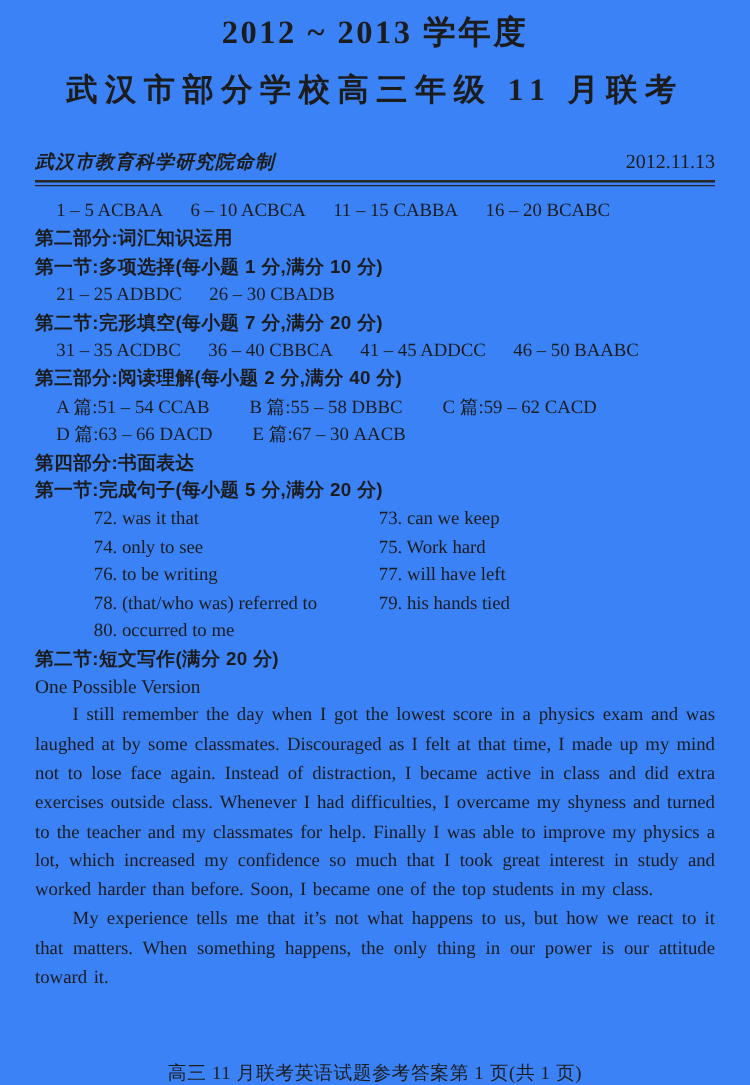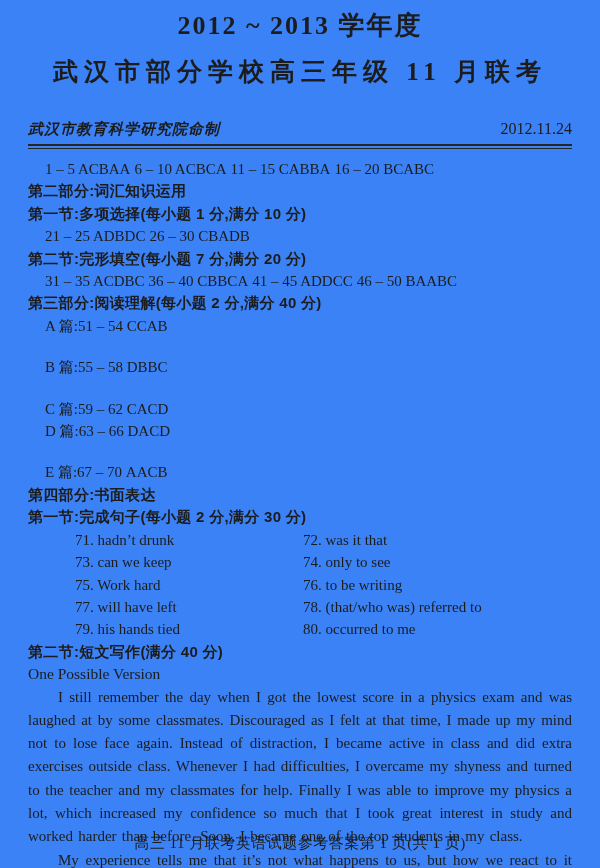--- a/index.html
+++ b/index.html
@@ -62,62 +62,62 @@
   .body { margin-top: 9px; font-size: 15px; }
   .sec-heading {
     font-family: "Liberation Sans", "DejaVu Sans", sans-serif;
     font-weight: 700;
     font-size: 15px;
     line-height: 22.4px;
     letter-spacing: 0.3px;
   }
   .ans-row {
     display: flex;
-    gap: 4px;
+    gap: 22px;
     padding-left: 17px;
     line-height: 22.4px;
     white-space: nowrap;
   }
-  .ans-row.wide-gap { gap: 19px; flex-direction: column; }
+  .ans-row.wide-gap { gap: 32px; }
   .completion {
     display: grid;
     grid-template-columns: 228px auto;
     margin-left: 47px;
     line-height: 22.4px;
   }
   .essay-label { line-height: 22.4px; font-size: 15.5px; }
   .essay p {
     font-size: 15px;
     line-height: 23.3px;
     text-align: justify;
     text-indent: 2em;
     word-spacing: 1.5px;
   }
   
   .footer {
     position: absolute;
-    bottom: 15px;
+    bottom: 0;
     left: 0;
     width: 100%;
     text-align: center;
     font-size: 15px;
     letter-spacing: 0.5px;
   }
 </style>
 </head>
 <body>
 
 <div class="page">
 
   <div class="title1">2012 ~ 2013 学年度</div>
   <div class="title2">武汉市部分学校高三年级 11 月联考</div>
 
   <div class="meta-row">
     <span class="issuer">武汉市教育科学研究院命制</span>
-    <span class="date">2012.11.24</span>
+    <span class="date">2012.11.13</span>
   </div>
   <div class="double-rule"></div>
 
   <div class="body">
 
     <div class="ans-row">
       <span class="ans">1 – 5 ACBAA</span>
       <span class="ans">6 – 10 ACBCA</span>
       <span class="ans">11 – 15 CABBA</span>
       <span class="ans">16 – 20 BCABC</span>
@@ -139,40 +139,39 @@
     </div>
 
     <div class="sec-heading">第三部分:阅读理解(每小题 2 分,满分 40 分)</div>
     <div class="ans-row wide-gap">
       <span class="ans">A 篇:51 – 54 CCAB</span>
       <span class="ans">B 篇:55 – 58 DBBC</span>
       <span class="ans">C 篇:59 – 62 CACD</span>
     </div>
     <div class="ans-row wide-gap">
       <span class="ans">D 篇:63 – 66 DACD</span>
-      <span class="ans">E 篇:67 – 70 AACB</span>
+      <span class="ans">E 篇:67 – 30 AACB</span>
     </div>
 
     <div class="sec-heading">第四部分:书面表达</div>
-    <div class="sec-heading">第一节:完成句子(每小题 2 分,满分 30 分)</div>
+    <div class="sec-heading">第一节:完成句子(每小题 5 分,满分 20 分)</div>
 
     <div class="completion">
-      <span>71.  hadn’t drunk</span>
       <span>72.  was it that</span>
       <span>73.  can we keep</span>
       <span>74.  only to see</span>
       <span>75.  Work hard</span>
       <span>76.  to be writing</span>
       <span>77.  will have left</span>
       <span>78.  (that/who was) referred to</span>
       <span>79.  his hands tied</span>
       <span>80.  occurred to me</span>
     </div>
 
-    <div class="sec-heading">第二节:短文写作(满分 40 分)</div>
+    <div class="sec-heading">第二节:短文写作(满分 20 分)</div>
     <div class="essay-label">One Possible Version</div>
 
     <div class="essay">
       <p>I still remember the day when I got the lowest score in a physics exam and was laughed at by some classmates. Discouraged as I felt at that time, I made up my mind not to lose face again. Instead of distraction, I became active in class and did extra exercises outside class. Whenever I had difficulties, I overcame my shyness and turned to the teacher and my classmates for help. Finally I was able to improve my physics a lot, which increased my confidence so much that I took great interest in study and worked harder than before. Soon, I became one of the top students in my class.</p>
       <p>My experience tells me that it’s not what happens to us, but how we react to it that matters. When something happens, the only thing in our power is our attitude toward it.</p>
     </div>
 
   </div>
 
   <div class="footer">高三 11 月联考英语试题参考答案第 1 页(共 1 页)</div>

